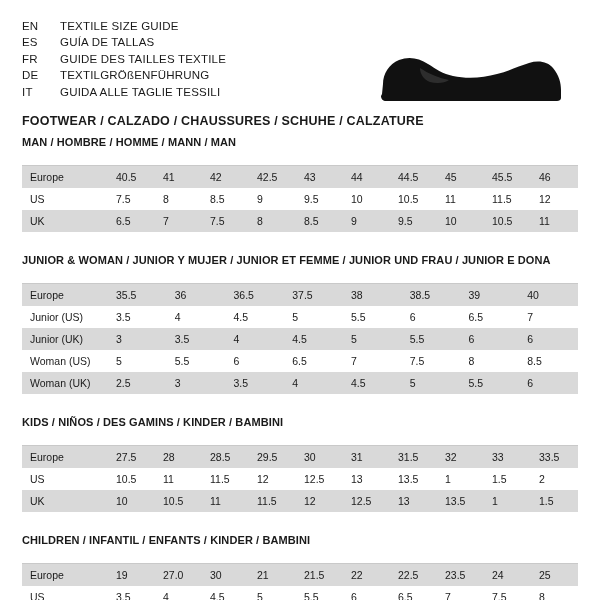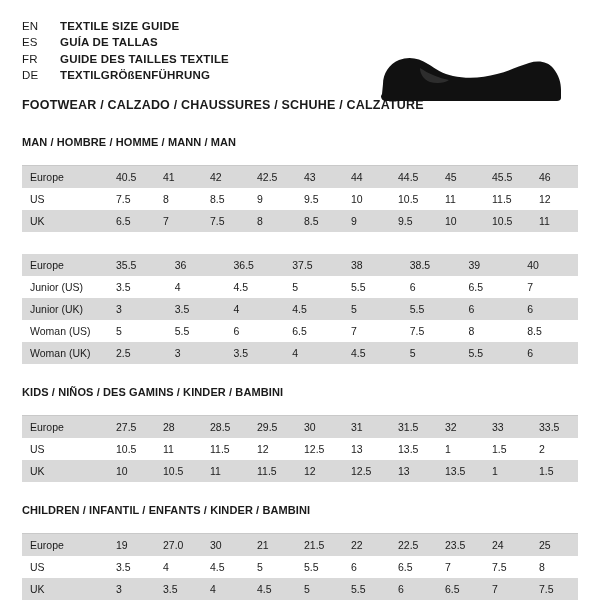--- a/index.html
+++ b/index.html
@@ -39,21 +39,21 @@
     font-size: 11.5px;
     line-height: 16.4px;
     letter-spacing: 0.2px;
     white-space: nowrap;
   }
   .lang-code {
     width: 38px;
     font-weight: normal;
   }
   .lang-text {
-    font-weight: bold;
+    font-weight: normal;
   }
   .shoe-art {
     position: absolute;
     top: 20px;
     right: 10px;
     width: 195px;
     height: 72px;
   }
   .section-title {
     font-size: 12.5px;
@@ -111,20 +111,24 @@
         <span class="lang-code">ES</span>
         <span class="lang-text">GUÍA DE TALLAS</span>
       </div>
       <div class="lang-row">
         <span class="lang-code">FR</span>
         <span class="lang-text">GUIDE DES TAILLES TEXTILE</span>
       </div>
       <div class="lang-row">
         <span class="lang-code">DE</span>
         <span class="lang-text">TEXTILGRÖßENFÜHRUNG</span>
+      </div>
+      <div class="lang-row">
+        <span class="lang-code">IT</span>
+        <span class="lang-text">GUIDA ALLE TAGLIE TESSILI</span>
       </div>
     </div>
 
     <svg class="shoe-art" viewBox="0 0 195 72">
       <path fill="#111111" d="M10 46 C10 36 16 26 26 22 C36 18 46 20 55 26 C63 31 70 36 80 38 C94 41 110 40 124 36 C136 33 146 28 156 25 C166 22 175 24 180 30 C186 37 188 45 188 52 L188 58 C188 60 186 61 184 61 L14 61 C11 61 9 59 9 56 Z"></path>
       <path fill="#111111" d="M9 56 L188 56 L188 60 C188 62 186 63 184 63 L13 63 C10 63 8 61 8 58 Z"></path>
       <path fill="#ffffff" d="M47 30 C56 36 66 40 76 42 C72 45 64 46 57 44 C51 42 47 36 47 30 Z" opacity="0.12"></path>
     </svg>
 
     <div class="section-title">FOOTWEAR / CALZADO / CHAUSSURES / SCHUHE / CALZATURE</div>
@@ -171,20 +175,21 @@
         <td>9.5</td>
         <td>10</td>
         <td>10.5</td>
         <td>11</td>
       </tr>
     </tbody>
       </table>
   </div>
 
   <div class="group">
+    <div class="group-title">JUNIOR &amp; WOMAN / JUNIOR Y MUJER / JUNIOR ET FEMME / JUNIOR UND FRAU / JUNIOR E DONA</div>
     <table class="size">
       <tbody>
           <tr class="shaded">
         <td class="lbl">Europe</td>
         <td>35.5</td>
         <td>36</td>
         <td>36.5</td>
         <td>37.5</td>
         <td>38</td>
         <td>38.5</td>

